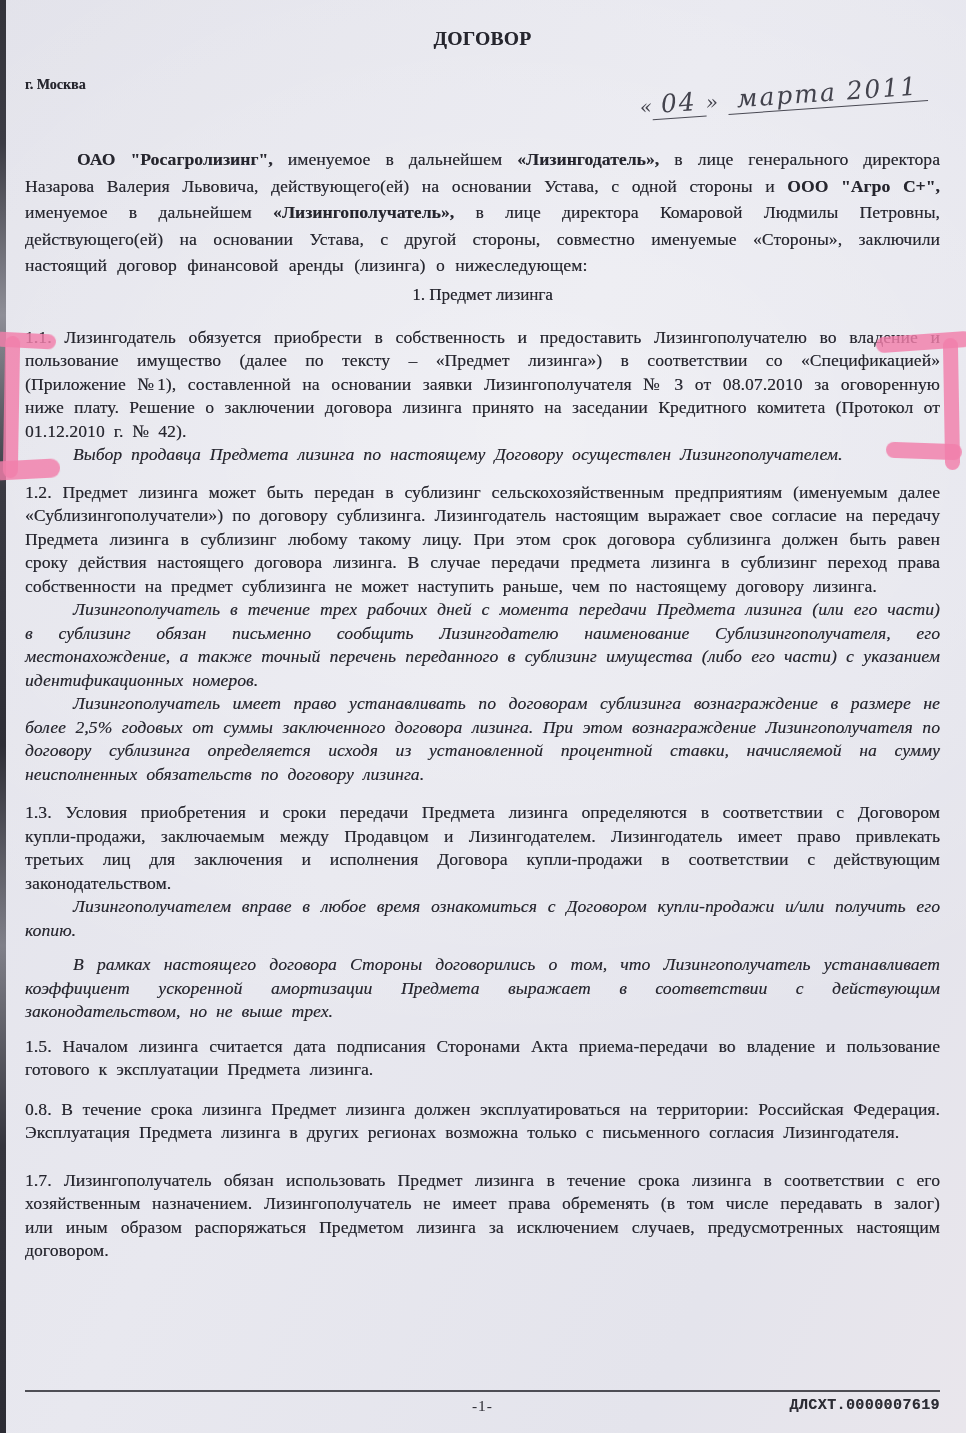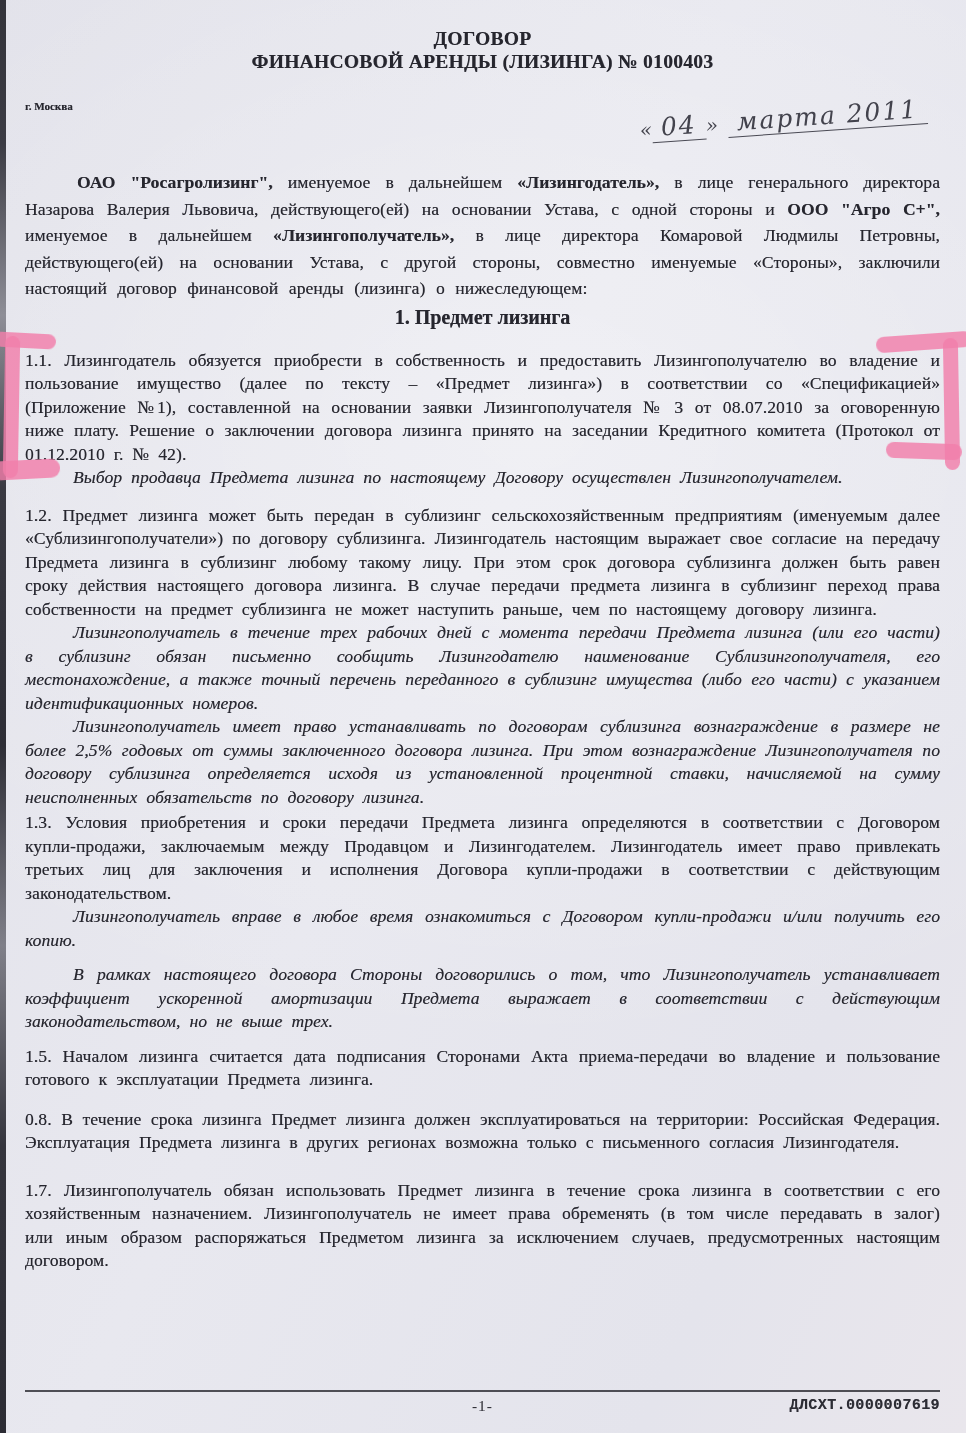--- a/index.html
+++ b/index.html
@@ -21,47 +21,47 @@
   .edge{
     position:absolute;left:0;top:0;width:6px;height:1433px;
     background:linear-gradient(to bottom,
       #33333a 0%, #3c3c44 10%, rgba(70,70,80,0.55) 22%,
       #3a3a42 34%, #2e2e36 52%, rgba(60,60,70,0.6) 66%,
       #35353d 80%, #2c2c34 100%);
   }
   .content{ padding:27px 26px 0 25px; }
   .doc-title{ text-align:center; font-weight:700; font-size:19.5px; line-height:23px; letter-spacing:0.3px; text-shadow:0.3px 0.3px 0.5px rgba(30,30,40,0.55); }
   .city-date{ display:flex; justify-content:space-between; align-items:flex-start; margin-top:27px; height:48px; }
-  .city{ font-weight:700; font-size:11px; text-shadow:0.3px 0.3px 0.5px rgba(30,30,40,0.5); }
+  .city{ font-weight:700; font-size:14px; text-shadow:0.3px 0.3px 0.5px rgba(30,30,40,0.5); }
   .hw{
     font-family:"DejaVu Serif",serif; font-style:italic;
     font-size:25px; color:#43434d; letter-spacing:2px;
     transform:rotate(-4deg); transform-origin:right top;
     margin-right:14px; margin-top:-6px;
     white-space:nowrap;
   }
   .hw .seg{ border-bottom:1.6px solid #4a4a54; padding:0 9px; }
   .hw .q{ font-size:20px; letter-spacing:0; }
   .para{
     margin:0; text-align:justify;
     font-size:17.5px; line-height:23.5px;
     word-spacing:4.5px; letter-spacing:0.1px;
     text-shadow:0.3px 0.3px 0.4px rgba(35,35,48,0.5);
   }
   .preamble{ margin-top:21px; line-height:26.5px; word-spacing:6px; text-indent:52px; }
   .b{ font-weight:700; }
   .sec-heading{
     margin:4px 0 0 0; text-align:center;
-    font-size:20px; font-weight:700; line-height:23px;
+    font-size:17px; font-weight:400; line-height:23px;
     text-shadow:0.3px 0.3px 0.5px rgba(30,30,40,0.55);
   }
   .indent{ text-indent:48px;font-style:italic; }
   .c11{ margin-top:20px; }
   .c12{ margin-top:14px; }
-  .c13{ margin-top:2px; }
+  .c13{ margin-top:15px; }
   .c14{ margin-top:11px; }
   .c15{ margin-top:11px; }
   .c16{ margin-top:16px; }
   .c17{ margin-top:24px; }
   .footer{
     position:absolute; left:25px; right:26px; bottom:14px;
     border-top:2px solid rgba(50,50,58,0.85);
     padding-top:5px; height:22px;
   }
   .footer .pageno{
@@ -86,21 +86,20 @@
 <body>
 
 <div class="page">
 
   <div class="edge"></div>
 
   <div class="content">
 
     <div class="doc-title">
       <div>ДОГОВОР</div>
-      <div>ФИНАНСОВОЙ АРЕНДЫ (ЛИЗИНГА) № 0100403</div>
     </div>
 
     <div class="city-date">
       <div class="city">г. Москва</div>
       <div class="hw">
         <span class="q">«</span><span class="seg">04</span><span class="q">»</span>
         <span class="seg">марта 2011</span>
       </div>
     </div>
 
@@ -114,21 +113,21 @@
     </div>
 
     <div class="c12">
       <p class="para">1.2. Предмет лизинга может быть передан в сублизинг сельскохозяйственным предприятиям (именуемым далее «Сублизингополучатели») по договору сублизинга. Лизингодатель настоящим выражает свое согласие на передачу Предмета лизинга в сублизинг любому такому лицу. При этом срок договора сублизинга должен быть равен сроку действия настоящего договора лизинга. В случае передачи предмета лизинга в сублизинг переход права собственности на предмет сублизинга не может наступить раньше, чем по настоящему договору лизинга.</p>
       <p class="para indent">Лизингополучатель в течение трех рабочих дней с момента передачи Предмета лизинга (или его части) в сублизинг обязан письменно сообщить Лизингодателю наименование Сублизингополучателя, его местонахождение, а также точный перечень переданного в сублизинг имущества (либо его части) с указанием идентификационных номеров.</p>
       <p class="para indent">Лизингополучатель имеет право устанавливать по договорам сублизинга вознаграждение в размере не более 2,5% годовых от суммы заключенного договора лизинга. При этом вознаграждение Лизингополучателя по договору сублизинга определяется исходя из установленной процентной ставки, начисляемой на сумму неисполненных обязательств по договору лизинга.</p>
     </div>
 
     <div class="c13">
       <p class="para">1.3. Условия приобретения и сроки передачи Предмета лизинга определяются в соответствии с Договором купли-продажи, заключаемым между Продавцом и Лизингодателем. Лизингодатель имеет право привлекать третьих лиц для заключения и исполнения Договора купли-продажи в соответствии с действующим законодательством.</p>
-      <p class="para indent">Лизингополучатель вправе в любое время ознакомиться с Договором купли-продажи и/или получить его копию.</p>
+      <p class="para indent">Лизингополучателем вправе в любое время ознакомиться с Договором купли-продажи и/или получить его копию.</p>
     </div>
 
     <div class="c14">
       <p class="para indent">В рамках настоящего договора Стороны договорились о том, что Лизингополучатель устанавливает коэффициент ускоренной амортизации Предмета выражает в соответствии с действующим законодательством, но не выше трех.</p>
     </div>
 
     <div class="c15">
       <p class="para">1.5. Началом лизинга считается дата подписания Сторонами Акта приема-передачи во владение и пользование готового к эксплуатации Предмета лизинга.</p>
     </div>
 

